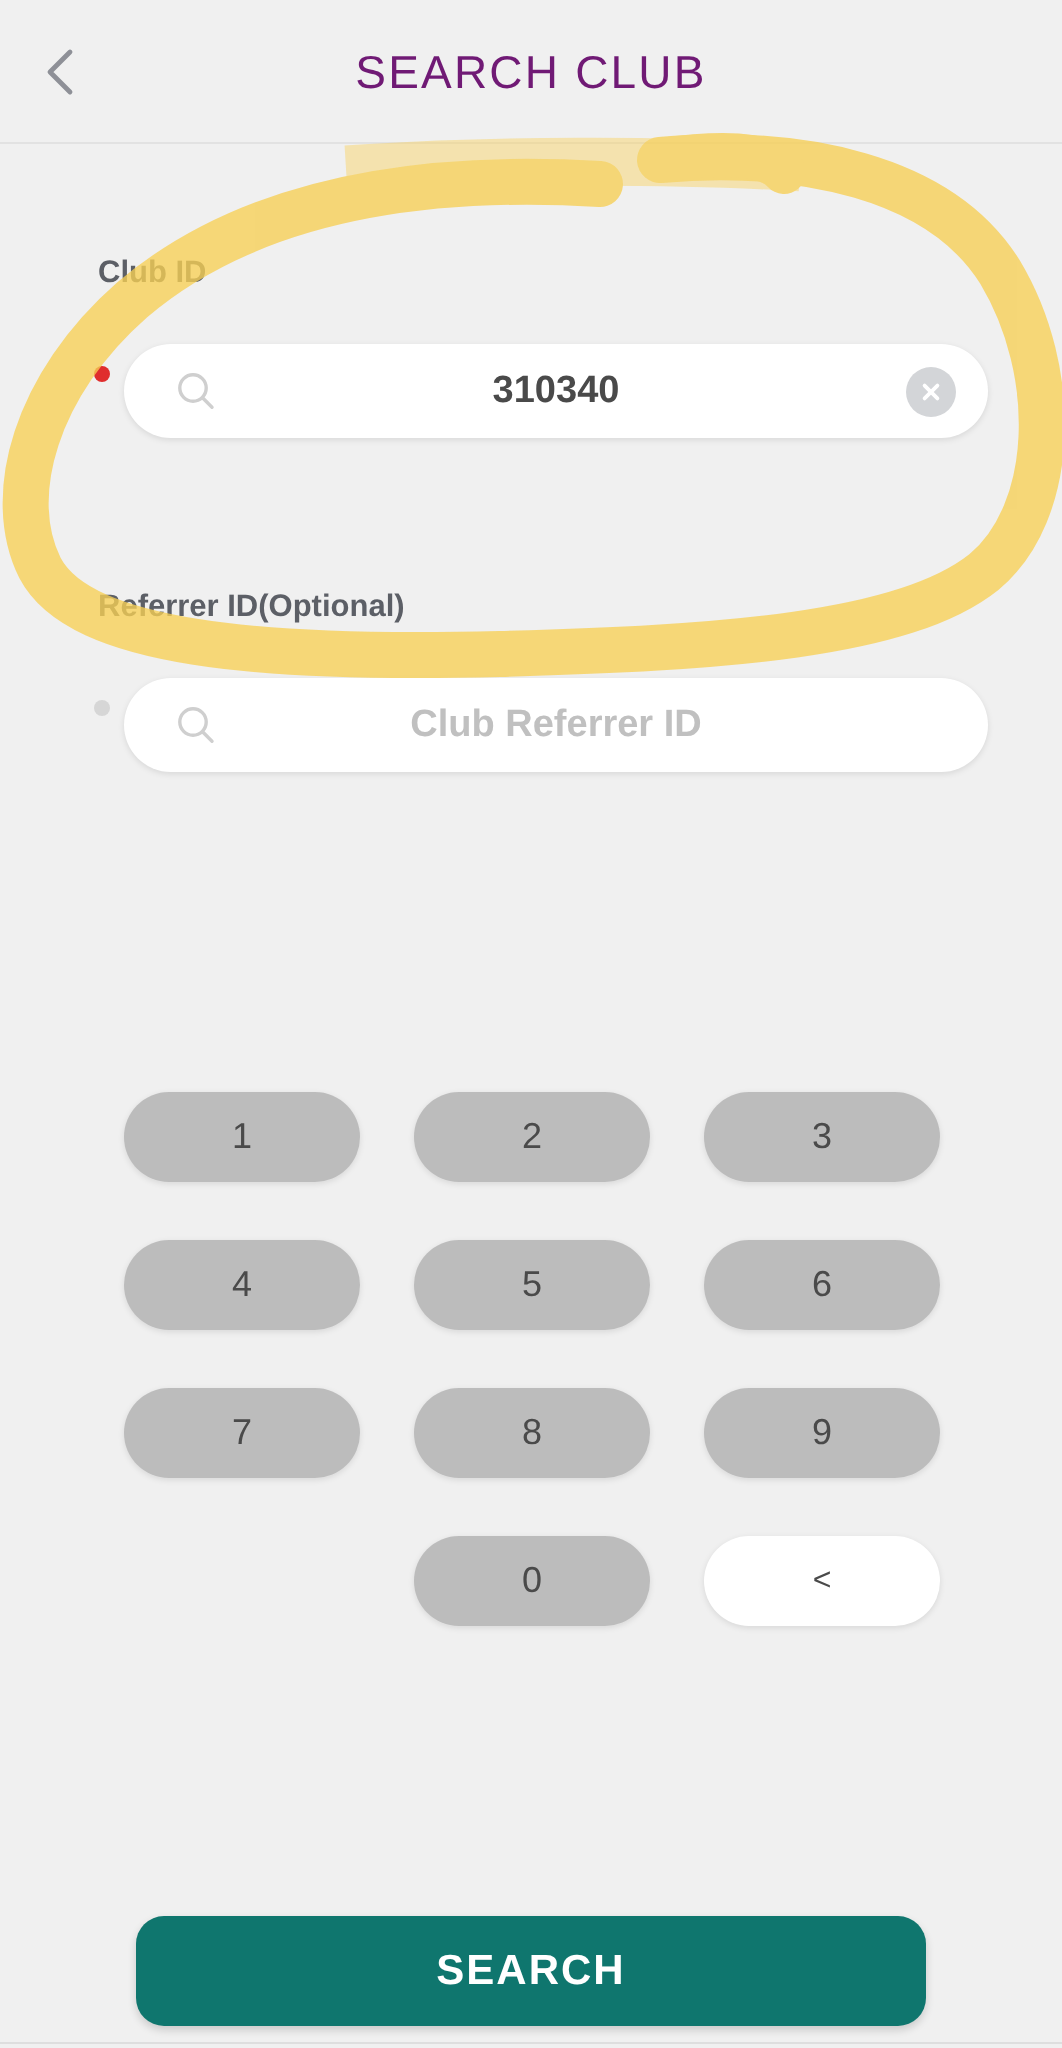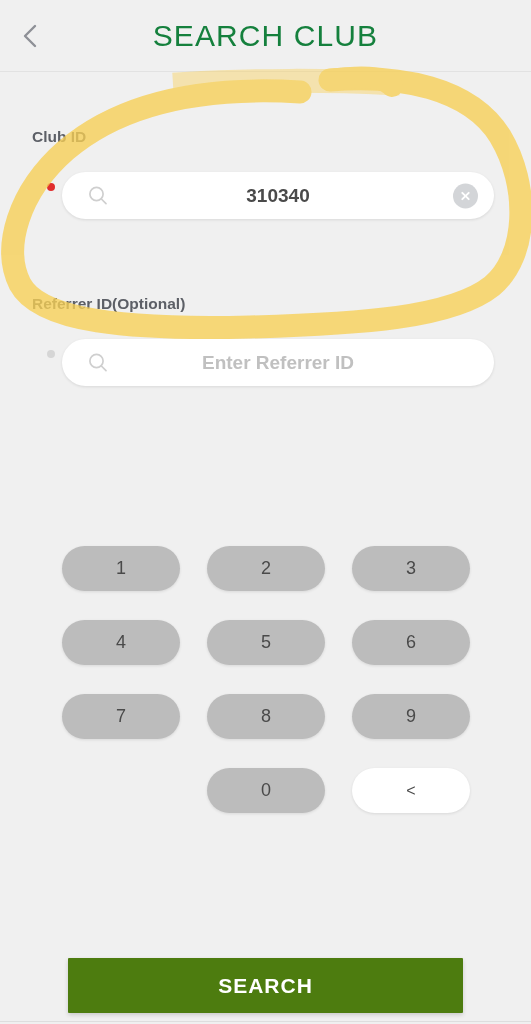--- a/index.html
+++ b/index.html
@@ -43,44 +43,44 @@
   }
   .back-btn svg { display: block; }
   .header-title {
     position: absolute;
     left: 0; top: 0;
     width: 531px;
     height: 72px;
     display: flex;
     align-items: center;
     justify-content: center;
-    font-size: 30px;
+    font-size: 23px;
     letter-spacing: 1.1px;
-    color: #15803d;
+    color: #701a75;
     font-weight: 400;
   }
 
   
   .annotation {
     position: absolute;
     left: 0; top: 0;
     width: 531px;
     height: 1024px;
     pointer-events: none;
     z-index: 40;
   }
 
   
   .field-group { position: absolute; left: 0; width: 531px; }
   .field-group.club { top: 128px; }
   .field-group.referrer { top: 295px; }
 
   .field-label {
     position: absolute;
-    left: 32px;
+    left: 49px;
     top: 0;
     font-size: 15.5px;
     font-weight: 700;
     color: #5c5f66;
     white-space: nowrap;
   }
 
   .field-row {
     position: absolute;
     left: 0;
@@ -188,22 +188,22 @@
     cursor: default;
   }
 
   
   .search-btn {
     position: absolute;
     left: 68px;
     top: 958px;
     width: 395px;
     height: 55px;
-    background: #4d7c0f;
-    border-radius: 1px;
+    background: #0f766e;
+    border-radius: 14px;
     display: flex;
     align-items: center;
     justify-content: center;
     color: #ffffff;
     font-size: 21px;
     font-weight: 700;
     letter-spacing: 1px;
     box-shadow: 0 2px 4px rgba(0,0,0,0.16);
     cursor: pointer;
     border: 0;
@@ -260,21 +260,21 @@
     <div class="field-label">Referrer ID(Optional)</div>
     <div class="field-row">
       <div class="req-dot optional"></div>
       <div class="input-pill">
         <span class="input-search-icon">
           <svg width="24" height="24" viewBox="0 0 24 24">
             <circle cx="10.5" cy="10" r="6.6" fill="none" stroke="#cfcfcf" stroke-width="1.7"></circle>
             <line x1="15.4" y1="15" x2="20" y2="19.6" stroke="#cfcfcf" stroke-width="1.7" stroke-linecap="round"></line>
           </svg>
         </span>
-        <div class="input-text placeholder">Enter Referrer ID</div>
+        <div class="input-text placeholder">Club Referrer ID</div>
       </div>
     </div>
   </div>
 
   <div class="keypad">
     <div class="key">1</div>
     <div class="key">2</div>
     <div class="key">3</div>
     <div class="key">4</div>
     <div class="key">5</div>

